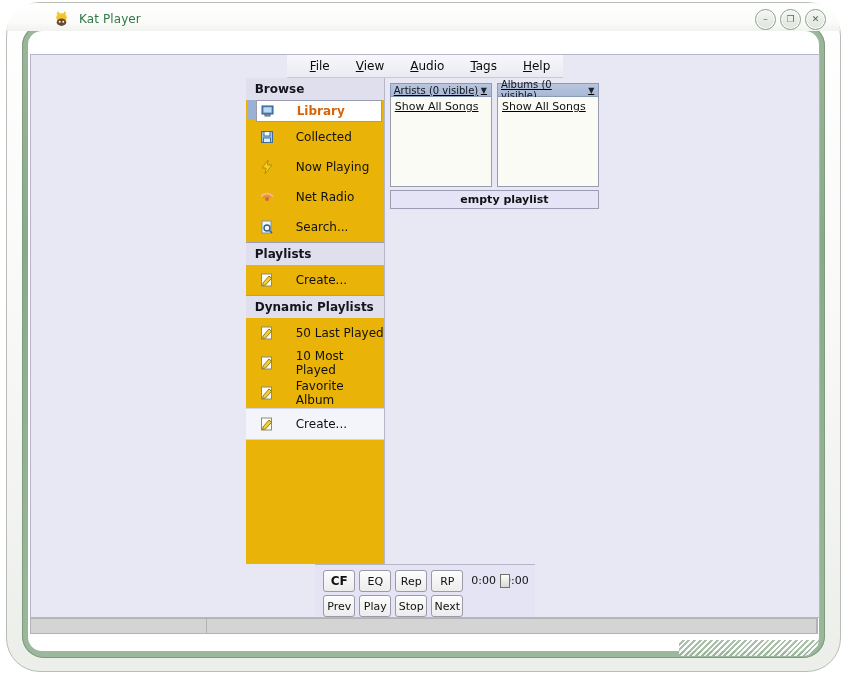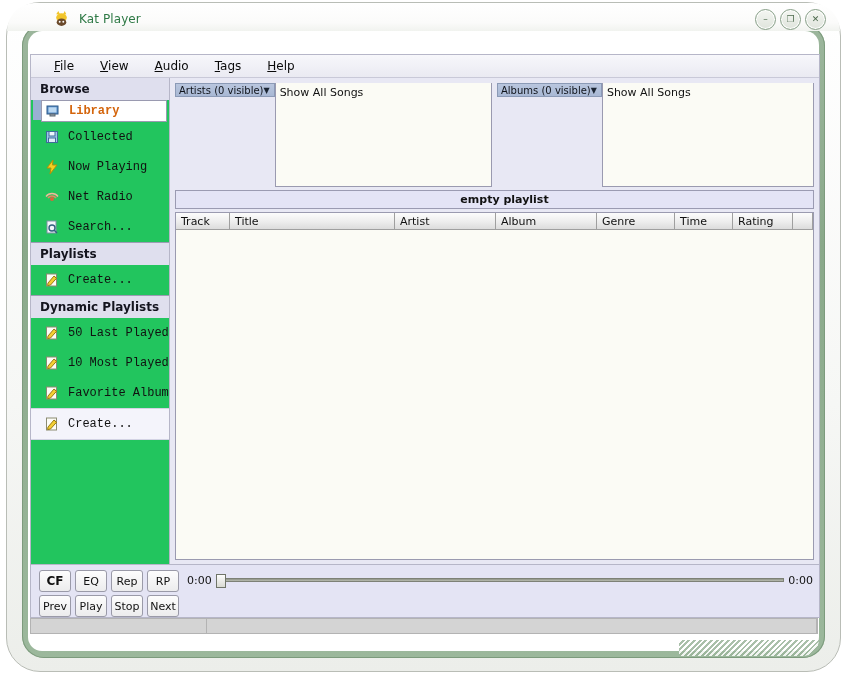--- a/index.html
+++ b/index.html
@@ -64,51 +64,51 @@
     opacity: .85;
     border-bottom-right-radius: 18px;
     -webkit-mask-image: radial-gradient(circle at 0% 0%, #000 99%, transparent 100%);
   }
 
   
   .app {
     position: absolute; left: 30px; top: 54px; width: 788px; height: 562px;
     background: #e8e8f4;
     border: 1px solid #b6b6c8;
-    display: flex; flex-direction: column;
+    display: flex; flex-direction: column; align-items: center;
   }
   .menubar {
     height: 22px; background: linear-gradient(to bottom,#f7f7fb,#eaeaf2);
     display: flex; align-items: center; padding-left: 10px;
     border-bottom: 1px solid #c9c9d8;
   }
   .menu-item {
     font-size: 12px; color: #0a0a0a; padding: 2px 13px; cursor: default;
   }
   .menu-item u { text-decoration: underline; }
 
   .body-row { flex: 1; display: flex; min-height: 0; }
 
   
   .sidebar {
-    width: 138px; background: #22c55e;
+    width: 138px; background: #eab308;
     border-right: 1px solid #b6b6c8;
     display: flex; flex-direction: column;
   }
   .side-head {
     font-size: 12px; font-weight: bold; color: #14141e;
     padding: 4px 0 4px 9px;
     background: #dfdfee;
     border-top: 1px solid #9c9cb4;
   }
   .side-head.first { border-top: none; }
   .side-item {
-    display: flex; align-items: center; gap: 8px;
+    display: flex; align-items: center; gap: 21px;
     height: 30px; padding-left: 13px; font-size: 12px; color: #111;
-    cursor: default; position: relative; font-family: Liberation Mono, monospace;
+    cursor: default; position: relative;
   }
   .side-item.selected {
     background: #ffffff;
     border: 1px solid #9a9ab0;
     margin: 0 2px 0 10px;
     padding-left: 3px; height: 20px;
     color: #d4650c; font-weight: bold;
   }
   .side-item.selected::before {
     content: ""; position: absolute; left: -9px; top: -1px;
@@ -118,21 +118,21 @@
     background: #f4f4fb;
     border-top: 1px solid #d3d3e4; border-bottom: 1px solid #d3d3e4;
   }
   .ico { width: 16px; height: 16px; flex: none; }
 
   
   .content { flex: 1; display: flex; flex-direction: column; min-width: 0; padding: 0; }
   .browsers {
     display: flex; gap: 5px; padding: 5px 5px 3px 5px; height: 112px; box-sizing: border-box;
   }
-  .browse-panel { flex: 1; display: flex; flex-direction: row; min-width: 0; }
+  .browse-panel { flex: 1; display: flex; flex-direction: column; min-width: 0; text-decoration: underline; }
   .bp-head {
     height: 14px; background: linear-gradient(to bottom,#b9c6de,#a8b8d4);
     border: 1px solid #8b9ab6; display: flex; align-items: center;
     font-size: 10px; color: #10131a; padding: 0 2px 0 3px; box-sizing: border-box;
   }
   .bp-head .lbl { flex: 1; }
   .bp-arrow { font-size: 8px; color: #1b2533; padding-right: 2px; }
   .bp-list {
     flex: 1; background: #fbfbf5; border: 1px solid #9a9ab0; border-top: none;
     font-size: 11px; color: #111; padding: 3px 4px;
@@ -348,33 +348,20 @@
               <div class="bp-list">
                 <div>Show All Songs</div>
               </div>
             </div>
           </div>
 
         <div class="playlist-title">
           <span>empty playlist</span>
         </div>
 
-        <div class="grid-wrap">
-          <div class="grid-head" id="gridhead">
-              <div class="gh" style="width: 54px;">Track</div>
-              <div class="gh" style="width: 165px;">Title</div>
-              <div class="gh" style="width: 101px;">Artist</div>
-              <div class="gh" style="width: 101px;">Album</div>
-              <div class="gh" style="width: 78px;">Genre</div>
-              <div class="gh" style="width: 58px;">Time</div>
-              <div class="gh" style="width: 60px;">Rating</div>
-              <div class="gh" style="width: 12px; flex: 1 1 0%;"></div>
-            </div>
-          <div class="grid-body"></div>
-        </div>
       </div>
     </div>
 
     <div class="transport">
       <div class="tbtns" id="tbtns">
           <div class="tbtn strong">CF</div>
           <div class="tbtn">EQ</div>
           <div class="tbtn">Rep</div>
           <div class="tbtn">RP</div>
           <div class="tbtn">Prev</div>

